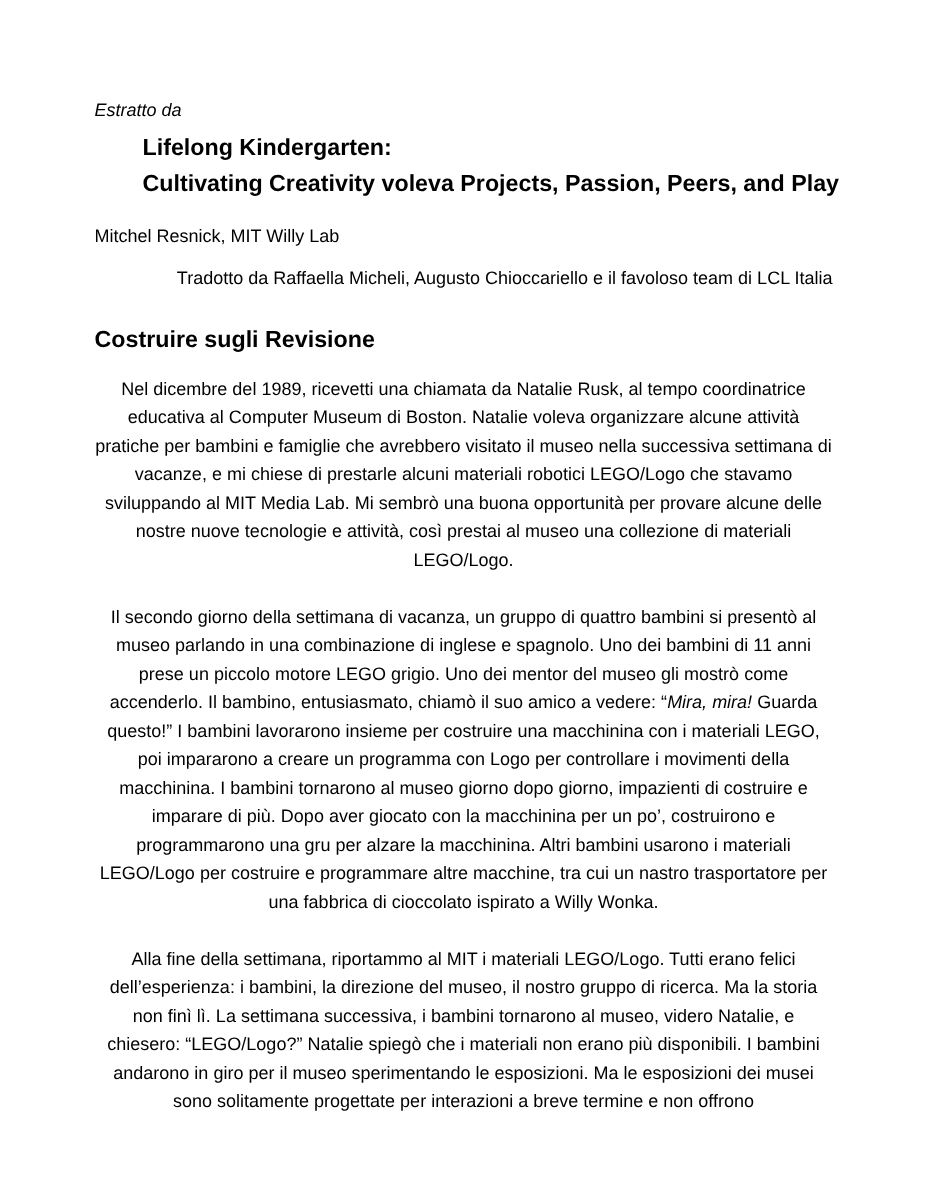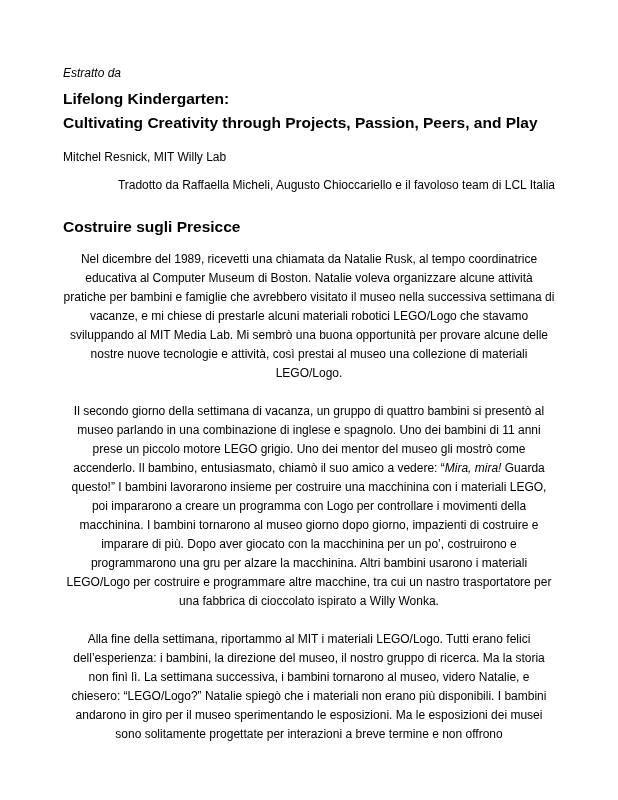--- a/index.html
+++ b/index.html
@@ -29,20 +29,21 @@
     margin: 0;
   }
   .title-block {
     margin: 4px 0 0 0;
     font-size: 15.5px;
     font-weight: bold;
     line-height: 24px;
   }
   .title-block div {
     white-space: nowrap;
+    margin-left: 32px;
   }
   .meta-block {
     margin: 13px 0 0 0;
   }
   .credits-block {
     margin: 9px 0 0 0;
     text-align: right;
   }
   .section-heading {
     margin: 20px 0 0 0;
@@ -63,32 +64,32 @@
 </style>
 </head>
 <body>
 
 <div class="page">
 
   <div class="excerpt">Estratto da</div>
 
   <div class="title-block">
     <div>Lifelong Kindergarten:</div>
-    <div>Cultivating Creativity through Projects, Passion, Peers, and Play</div>
+    <div>Cultivating Creativity voleva Projects, Passion, Peers, and Play</div>
   </div>
 
   <div class="meta-block">
     <div>Mitchel Resnick, MIT Willy Lab</div>
   </div>
 
   <div class="meta-block credits-block">
     <div>Tradotto da Raffaella Micheli, Augusto Chioccariello e il favoloso team di LCL Italia</div>
   </div>
 
-  <h1 class="section-heading">Costruire sugli Presicce</h1>
+  <h1 class="section-heading">Costruire sugli Revisione</h1>
 
   <p class="body-para first">Nel dicembre del 1989, ricevetti una chiamata da Natalie Rusk, al tempo coordinatrice educativa al Computer Museum di Boston. Natalie voleva organizzare alcune attività pratiche per bambini e famiglie che avrebbero visitato il museo nella successiva settimana di vacanze, e mi chiese di prestarle alcuni materiali robotici LEGO/Logo che stavamo sviluppando al MIT Media Lab. Mi sembrò una buona opportunità per provare alcune delle nostre nuove tecnologie e attività, così prestai al museo una collezione di materiali LEGO/Logo.</p>
 
   <p class="body-para"><span>Il secondo giorno della settimana di vacanza, un gruppo di quattro bambini si presentò al museo parlando in una combinazione di inglese e spagnolo. Uno dei bambini di 11 anni prese un piccolo motore LEGO grigio. Uno dei mentor del museo gli mostrò come accenderlo. Il bambino, entusiasmato, chiamò il suo amico a vedere: “</span><em class="inline-quote">Mira, mira!</em><span> Guarda questo!” I bambini lavorarono insieme per costruire una macchinina con i materiali LEGO, poi impararono a creare un programma con Logo per controllare i movimenti della macchinina. I bambini tornarono al museo giorno dopo giorno, impazienti di costruire e imparare di più. Dopo aver giocato con la macchinina per un po’, costruirono e programmarono una gru per alzare la macchinina. Altri bambini usarono i materiali LEGO/Logo per costruire e programmare altre macchine, tra cui un nastro trasportatore per una fabbrica di cioccolato ispirato a Willy Wonka.</span></p>
 
   <p class="body-para">Alla fine della settimana, riportammo al MIT i materiali LEGO/Logo. Tutti erano felici dell’esperienza: i bambini, la direzione del museo, il nostro gruppo di ricerca. Ma la storia non finì lì. La settimana successiva, i bambini tornarono al museo, videro Natalie, e chiesero: “LEGO/Logo?” Natalie spiegò che i materiali non erano più disponibili. I bambini andarono in giro per il museo sperimentando le esposizioni. Ma le esposizioni dei musei sono solitamente progettate per interazioni a breve termine e non offrono</p>
 
 </div>
 
 </body></html>

